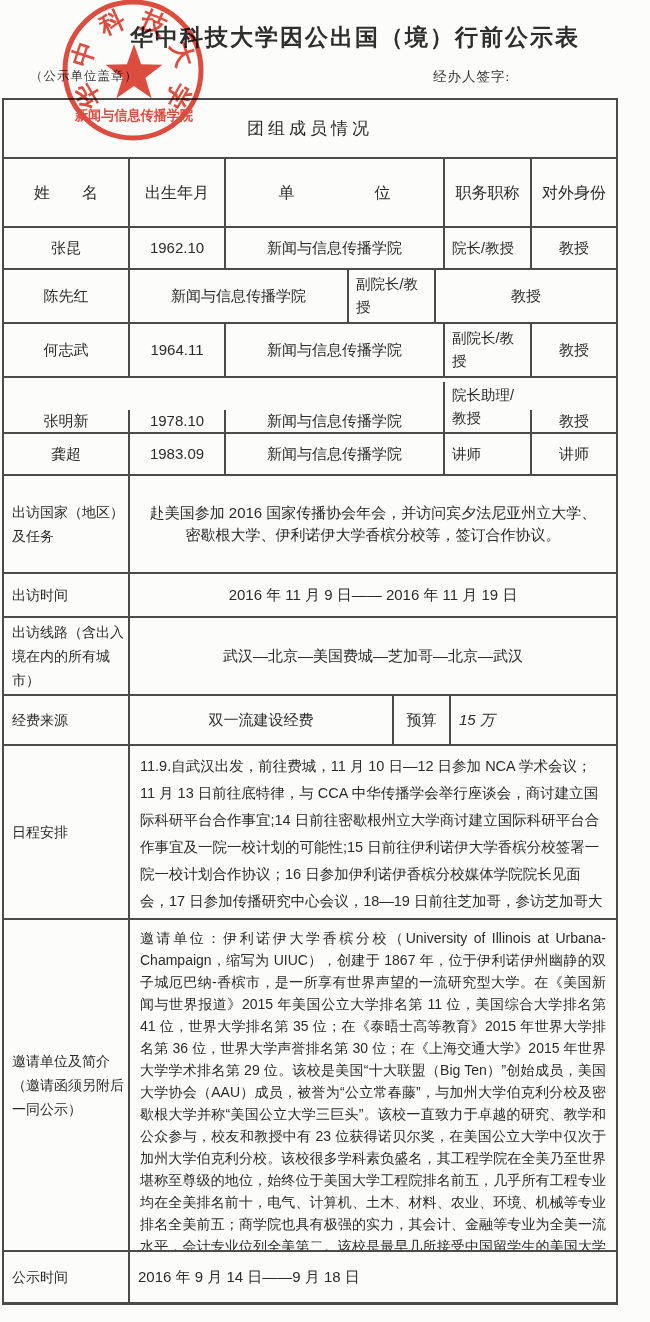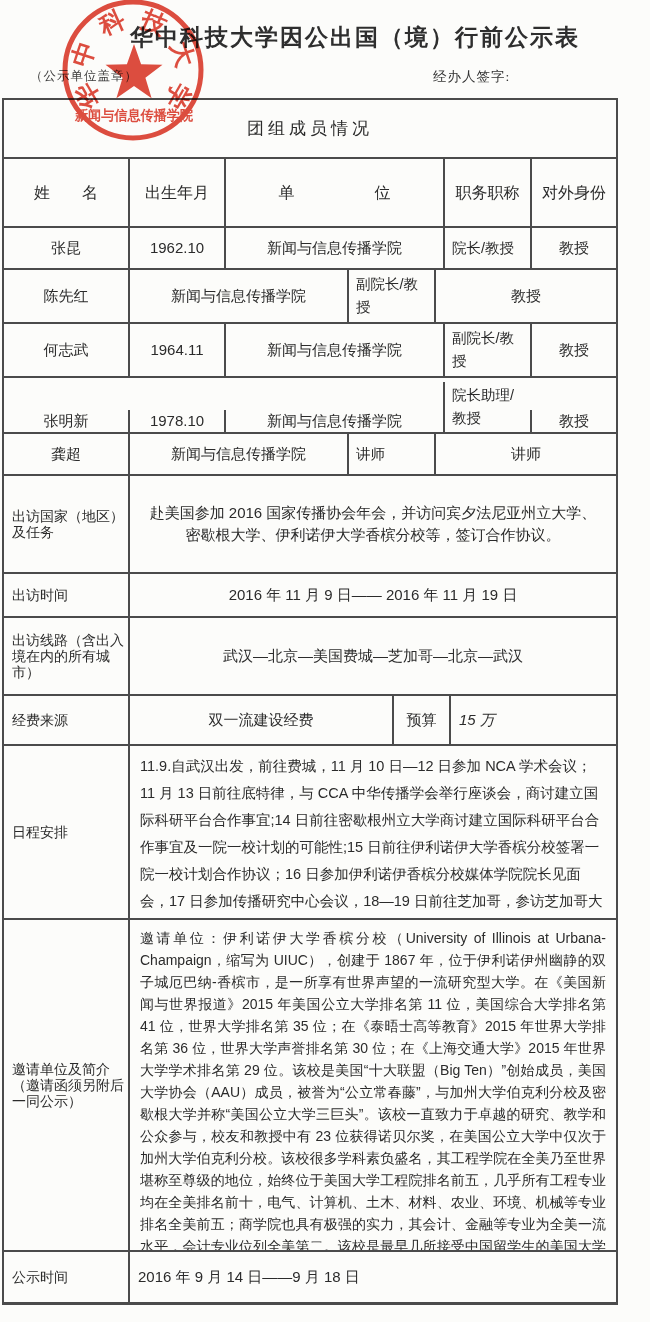--- a/index.html
+++ b/index.html
@@ -74,21 +74,21 @@
   .r-fund{height:48px;}
   .r-sched{height:172px;}
   .r-invite{height:330px;}
   .r-pub{height:50px;}
 
   .section-title{font-size:17px;letter-spacing:4px;}
   .head-cell{font-size:16px;}
 
   .label{
     justify-content:flex-start;text-align:left;
-    padding:4px 3px 4px 8px;font-size:14px;line-height:16px;
+    padding:4px 3px 4px 8px;font-size:14px;line-height:24px;
   }
   .duty{
     justify-content:flex-start;text-align:left;
     padding:2px 4px 2px 7px;line-height:23px;font-size:14.5px;
   }
   .vleft{justify-content:flex-start;text-align:left;padding-left:8px;}
   .para{
     display:block;text-align:left;
     padding:7px 10px 4px 10px;
   }
@@ -151,20 +151,21 @@
     </div>
     <div class="row r-m4">
       <div class="cell c1">张明新</div>
       <div class="cell c2">1978.10</div>
       <div class="cell c3">新闻与信息传播学院</div>
       <div class="cell c4 duty">院长助理/教授</div>
       <div class="cell c5">教授</div>
     </div>
     <div class="row r-m5">
       <div class="cell c1">龚超</div>
+      <div class="cell c2">1983.09</div>
       <div class="cell c3">新闻与信息传播学院</div>
       <div class="cell c4 duty">讲师</div>
       <div class="cell c5">讲师</div>
     </div>
 
     <div class="row r-dest">
       <div class="cell c1 label">出访国家（地区）及任务</div>
       <div class="cell c5 dest-value">赴美国参加 2016 国家传播协会年会，并访问宾夕法尼亚州立大学、密歇根大学、伊利诺伊大学香槟分校等，签订合作协议。</div>
     </div>
 

